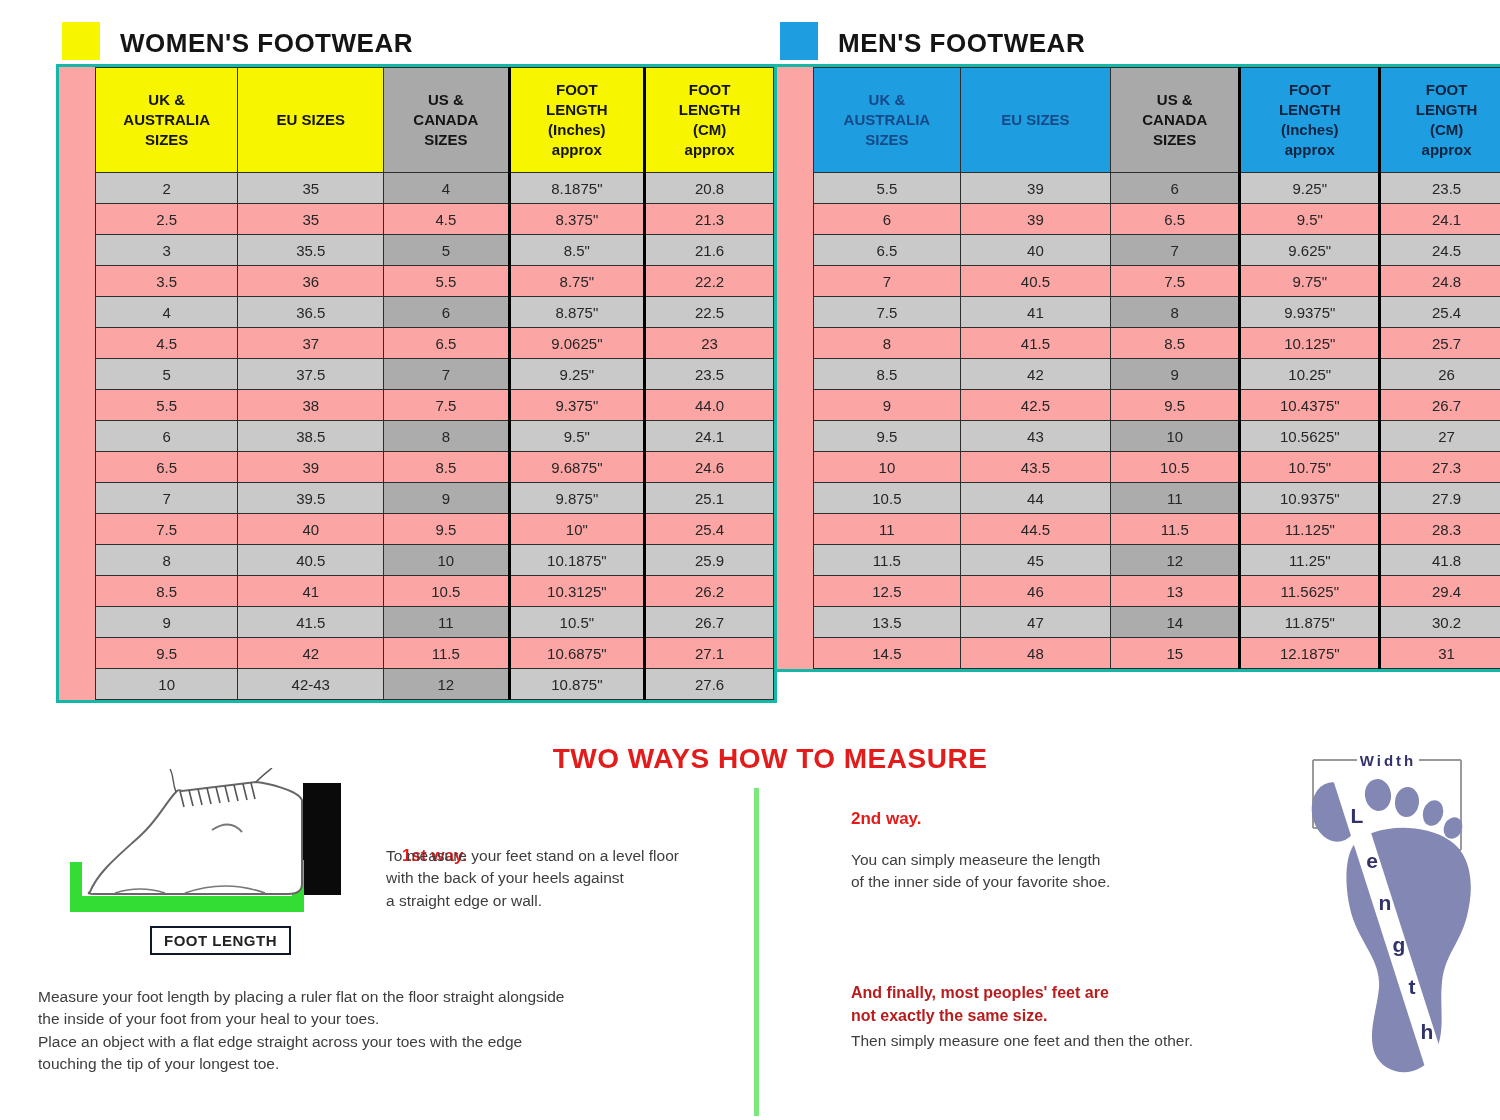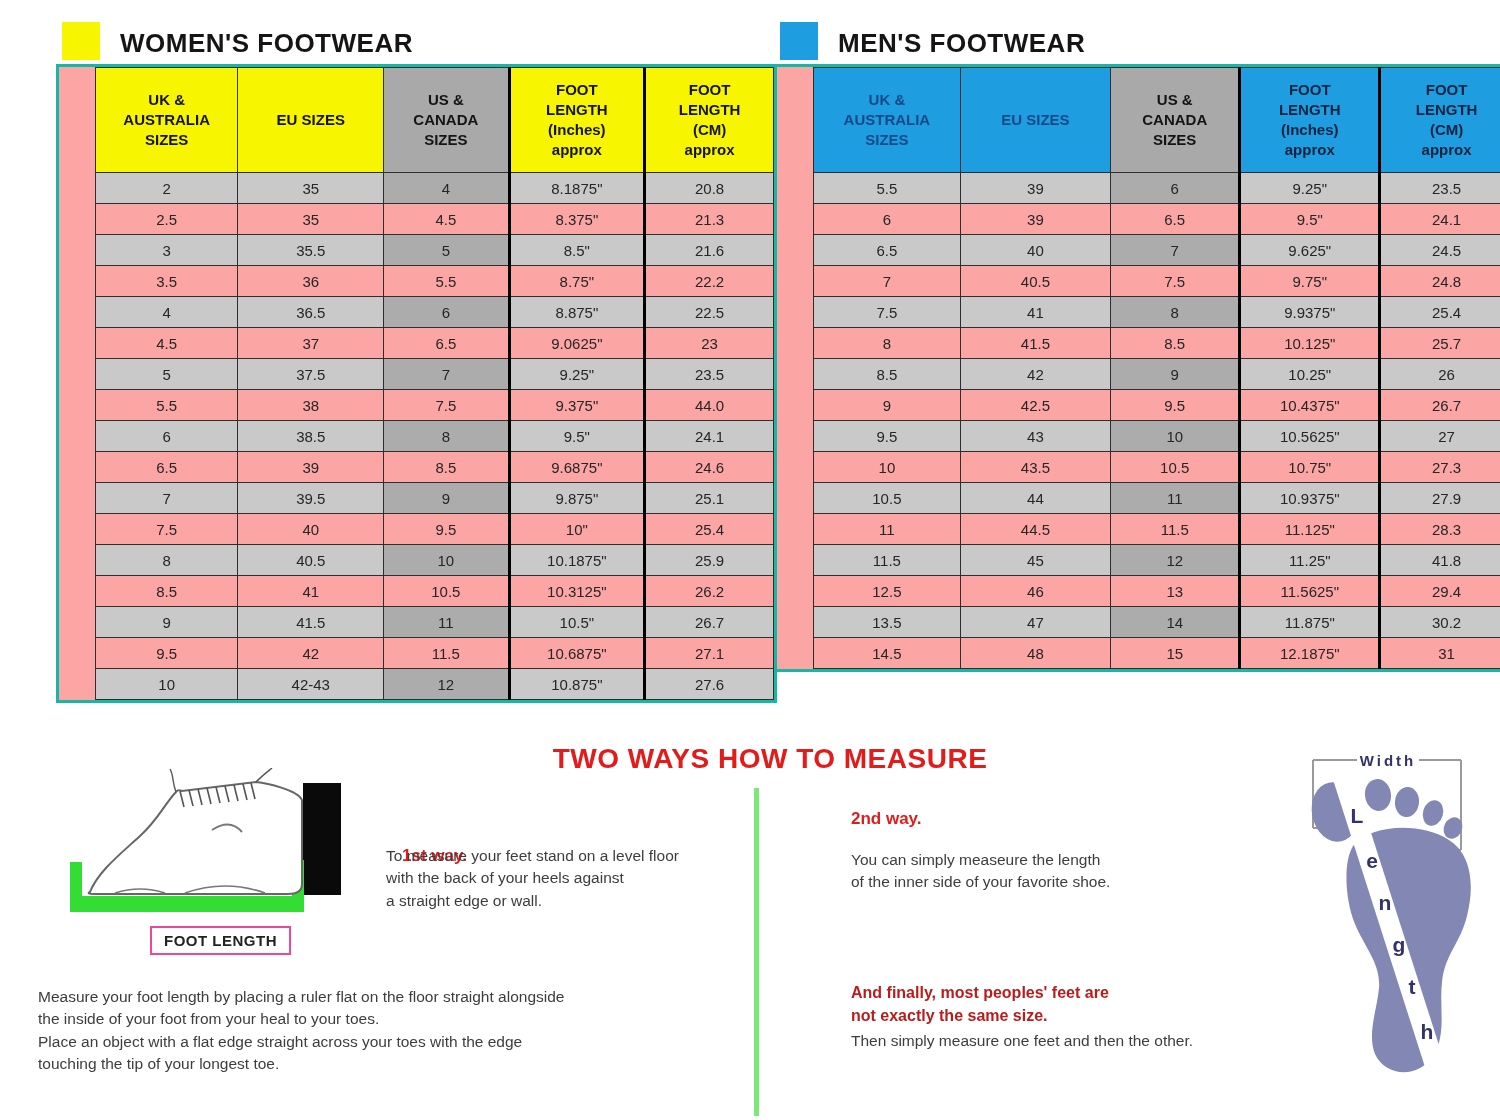--- a/index.html
+++ b/index.html
@@ -41,21 +41,21 @@
   #way1-text{left:386px;top:845px;}
   #way2-text{left:851px;top:849px;}
   #ruler-para1{left:38px;top:986px;}
   #ruler-para2{left:38px;top:1074px;}
   #feet-note-bold{position:absolute;left:851px;top:982px;font-size:16px;font-weight:bold;color:#b91c1c;line-height:1.42;}
   #feet-note{left:851px;top:1030px;}
   #green-divider{position:absolute;left:754px;top:788px;width:5px;height:328px;background:#7CE87C;}
 
   
   #shoe-diagram{position:absolute;left:60px;top:768px;}
-  #foot-length-label{position:absolute;left:150px;top:926px;border:2px solid #ec4899;
+  #foot-length-label{position:absolute;left:150px;top:926px;border:2px solid #0f172a;
     padding:4px 12px;font-size:15px;font-weight:bold;color:#222;letter-spacing:.5px;background:#fff;}
   #footprint-diagram{position:absolute;left:1293px;top:750px;}
   .len-ch{font-family:"Liberation Sans",sans-serif;font-weight:bold;font-size:21px;fill:#33336B;text-anchor:middle;}
   .width-lbl{font-family:"Liberation Sans",sans-serif;font-weight:bold;font-size:15px;fill:#33336B;letter-spacing:3px;text-anchor:middle;}
 </style>
 </head>
 <body>
 
 <div id="page">
 

